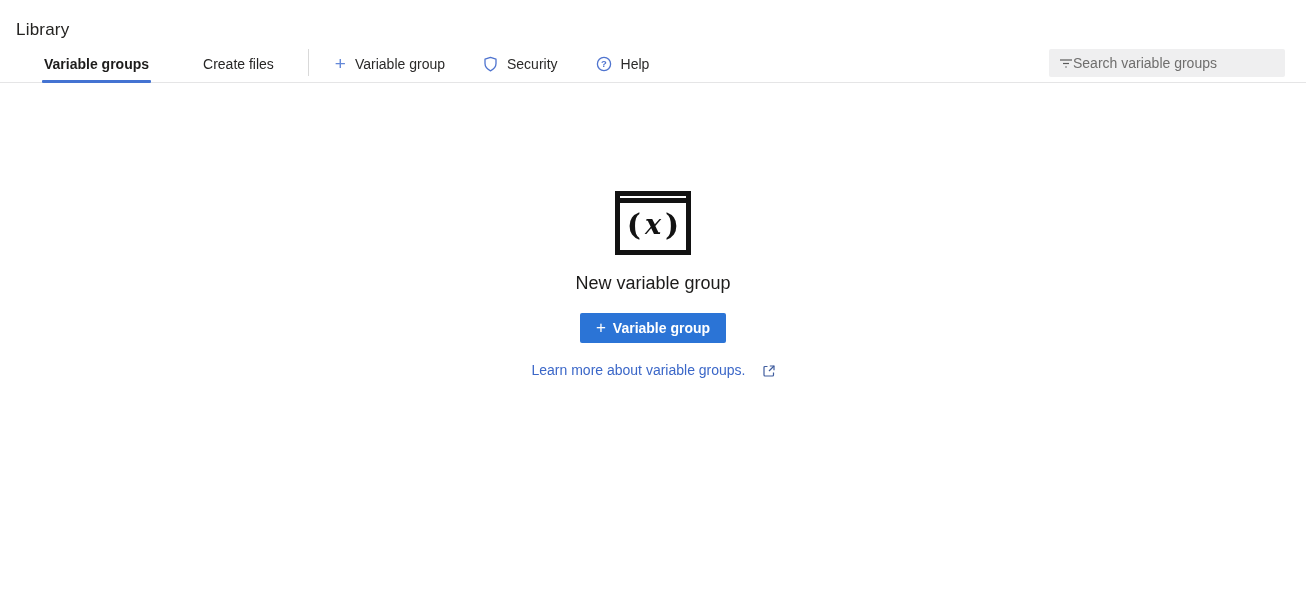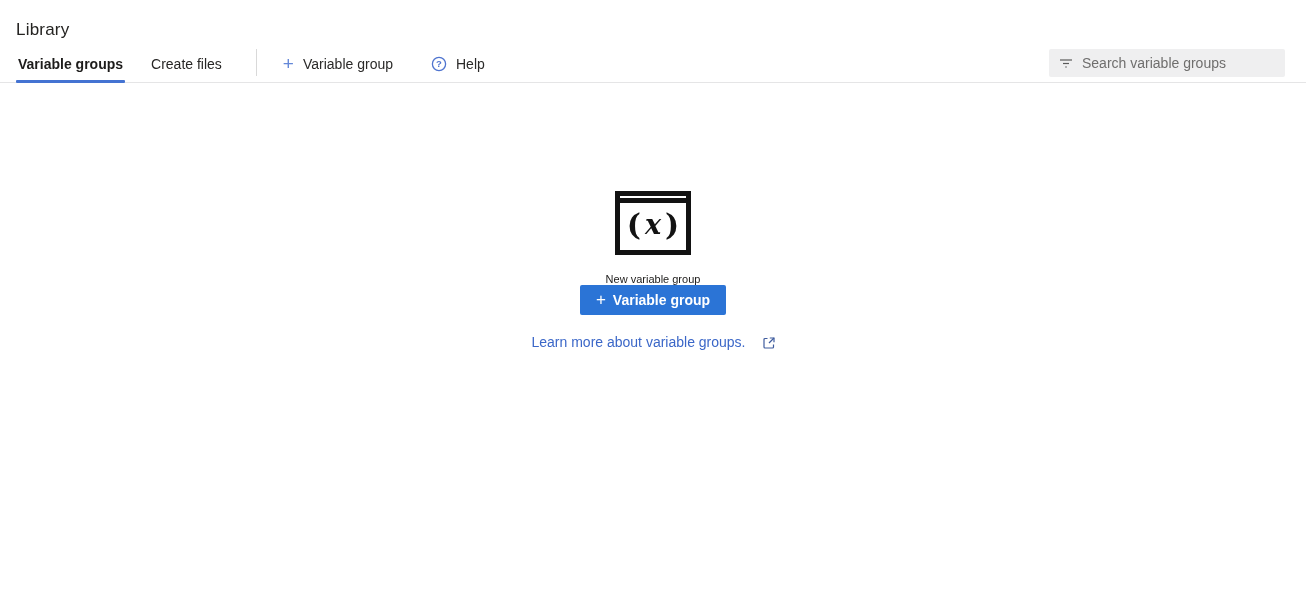--- a/index.html
+++ b/index.html
@@ -14,21 +14,21 @@
 
   
   .tabbar {
     display: flex; align-items: stretch; height: 37px;
     border-bottom: 1px solid #e5e5e6; padding-left: 16px; position: relative;
   }
   .tabs { display: flex; align-items: stretch; }
   .tab {
     display: flex; align-items: center; padding: 0 2px; margin-right: 24px;
     font-size: 14px; color: #272625; cursor: pointer; position: relative;
-    background: none; border: none; font-family: inherit;
+    background: none; border: none; font-family: inherit; margin-left: 26px;
   }
   .tab.active { font-weight: 700; color: #1d1c1b; }
   .tab.active::after {
     content: ""; position: absolute; left: 0; right: 0; bottom: -1px;
     height: 3px; background: #4473d2; border-radius: 1px;
   }
 
   .vdivider { width: 1px; background: #d9d9d9; margin: 3px 14px 6px 8px; }
 
   .toolbar { display: flex; align-items: stretch; }
@@ -37,21 +37,21 @@
     background: none; border: none; font-family: inherit; font-size: 14px;
     color: #2b2a29; cursor: pointer;
   }
   .plus-glyph { color: #6488d8; font-size: 19px; font-weight: 300; line-height: 1; transform: translateY(-1px); }
   .tb-icon { display: inline-flex; align-items: center; }
 
   
   .search-box {
     position: absolute; right: 21px; top: 3px;
     width: 236px; height: 28px; background: #efeff0; border-radius: 2px;
-    display: flex; align-items: center; padding: 0 10px; gap: 9px; cursor: text;
+    display: flex; align-items: center; padding: 0 10px; cursor: text;
   }
   .search-box input {
     border: none; background: transparent; outline: none; flex: 1;
     font-family: inherit; font-size: 14px; color: #333;
   }
   .search-box input::placeholder { color: #6f6e6d; opacity: 1; }
 
   
   .main { padding-top: 108px; display: flex; justify-content: center; }
   .empty-state { width: 320px; display: flex; flex-direction: column; align-items: center; text-align: center; }
@@ -61,21 +61,21 @@
     display: flex; flex-direction: column; margin-bottom: 18px;
   }
   .vg-icon .titlebar { height: 7px; background: #fff; border-bottom: 5px solid #121212; }
   .vg-icon .icon-content {
     flex: 1; display: flex; align-items: center; justify-content: center;
     font-family: "DejaVu Serif", serif; color: #121212; line-height: 1;
   }
   .vg-icon .paren { font-size: 30px; font-weight: 600; transform: translateY(-2px); }
   .vg-icon .vx { font-size: 27px; font-style: italic; font-weight: 700; margin: 0 4px; transform: translateY(-2px); }
 
-  .empty-title { font-size: 11px; font-weight: 400; color: #1c1b1a; margin-bottom: 0; }
+  .empty-title { font-size: 18px; font-weight: 400; color: #1c1b1a; margin-bottom: 19px; }
   .empty-desc { font-size: 14px; color: #2e2d2c; line-height: 17px; margin-bottom: 19px; }
 
   .primary-button {
     display: inline-flex; align-items: center; gap: 7px;
     background: #2b74d6; color: #ffffff; border: none; border-radius: 2px;
     height: 30px; padding: 0 16px; font-family: inherit; font-size: 14px;
     font-weight: 700; cursor: pointer; margin-bottom: 19px;
   }
   .primary-button .btn-plus { font-size: 17px; font-weight: 400; line-height: 1; transform: translateY(-1px); }
 
@@ -103,20 +103,28 @@
     </div>
 
     <div class="vdivider"></div>
 
     <div class="toolbar">
       <button class="tb-item">
         <span class="plus-glyph">+</span>
         <span>Variable group</span>
       </button>
 
+      <button class="tb-item">
+        <span class="tb-icon">
+          <svg width="15" height="16" viewBox="0 0 15 16" fill="none">
+            <path d="M7.5 1.3 L13 3.2 V7.6 C13 11.1 10.7 13.3 7.5 14.8 C4.3 13.3 2 11.1 2 7.6 V3.2 Z" stroke="#4f74cf" stroke-width="1.3" stroke-linejoin="round"></path>
+          </svg>
+        </span>
+        <span>Security</span>
+      </button>
 
       <button class="tb-item">
         <span class="tb-icon">
           <svg width="16" height="16" viewBox="0 0 16 16" fill="none">
             <circle cx="8" cy="8" r="6.6" stroke="#4f74cf" stroke-width="1.3"></circle>
             <text x="8" y="11.2" text-anchor="middle" font-family="Liberation Sans, sans-serif" font-size="9.5" font-weight="700" fill="#4f74cf">?</text>
           </svg>
         </span>
         <span>Help</span>
       </button>

